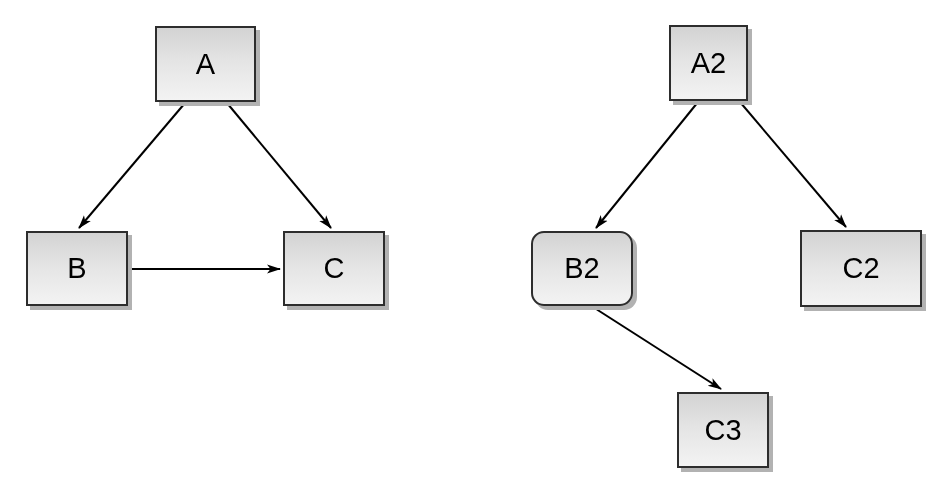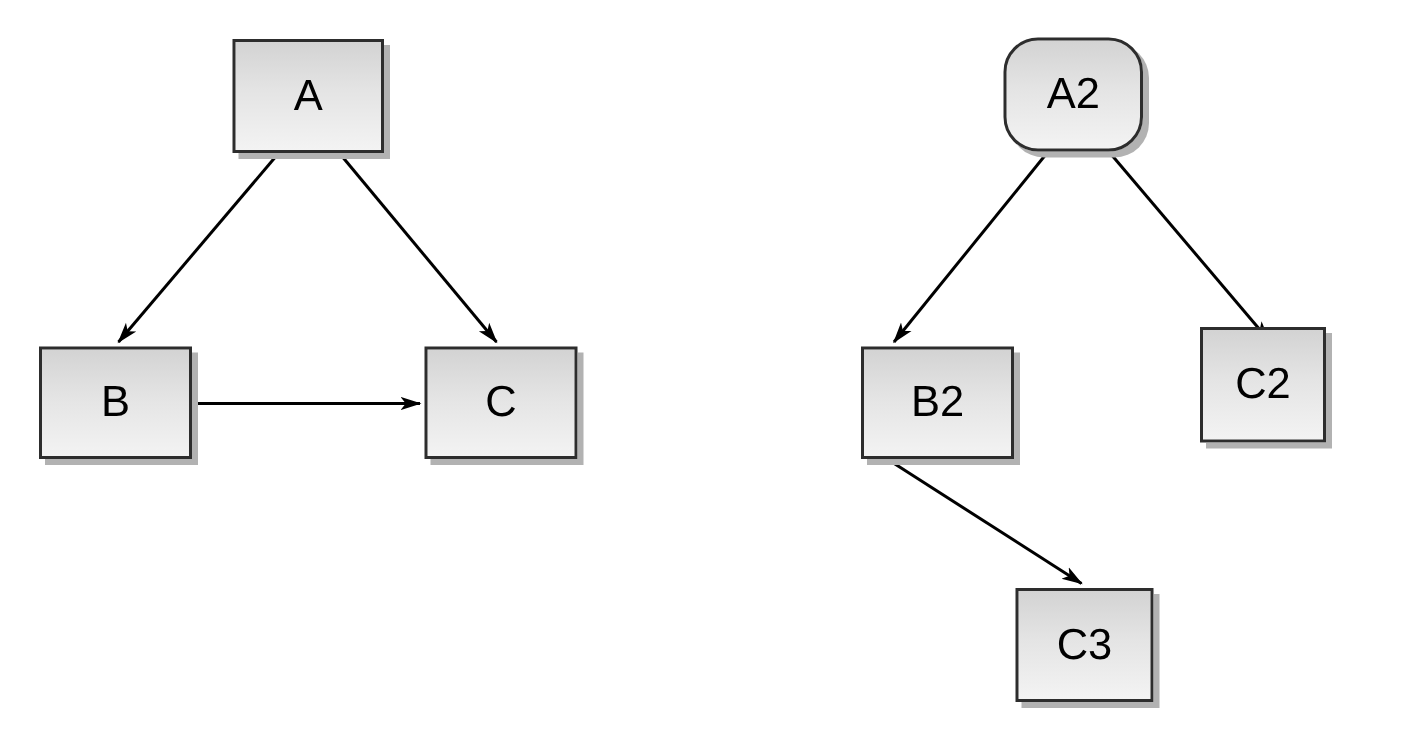--- a/index.html
+++ b/index.html
@@ -67,26 +67,26 @@
   <div id="nodes-layer">
       <div class="node" style="left: 155px; top: 26px; width: 101px; height: 76px;">
         <span class="node-label">A</span>
       </div>
       <div class="node" style="left: 26px; top: 231px; width: 102px; height: 75px;">
         <span class="node-label">B</span>
       </div>
       <div class="node" style="left: 283px; top: 231px; width: 102px; height: 75px;">
         <span class="node-label">C</span>
       </div>
-      <div class="node" style="left: 669px; top: 25px; width: 93px; height: 76px; border-radius: 23px;">
+      <div class="node" style="left: 669px; top: 25px; width: 79px; height: 76px;">
         <span class="node-label">A2</span>
       </div>
-      <div class="node" style="left: 574px; top: 231px; width: 102px; height: 75px;">
+      <div class="node" style="left: 531px; top: 231px; width: 102px; height: 75px; border-radius: 13px;">
         <span class="node-label">B2</span>
       </div>
-      <div class="node" style="left: 800px; top: 218px; width: 84px; height: 77px;">
+      <div class="node" style="left: 800px; top: 230px; width: 122px; height: 77px;">
         <span class="node-label">C2</span>
       </div>
       <div class="node" style="left: 677px; top: 392px; width: 92px; height: 76px;">
         <span class="node-label">C3</span>
       </div>
     </div>
 </div>
 
 </body></html>

